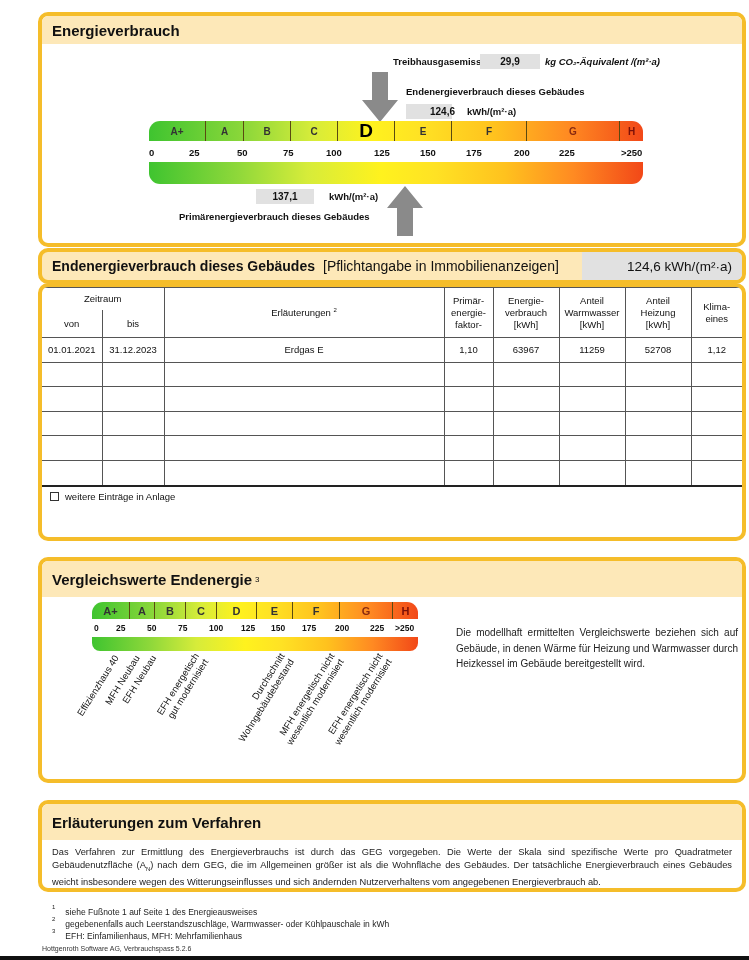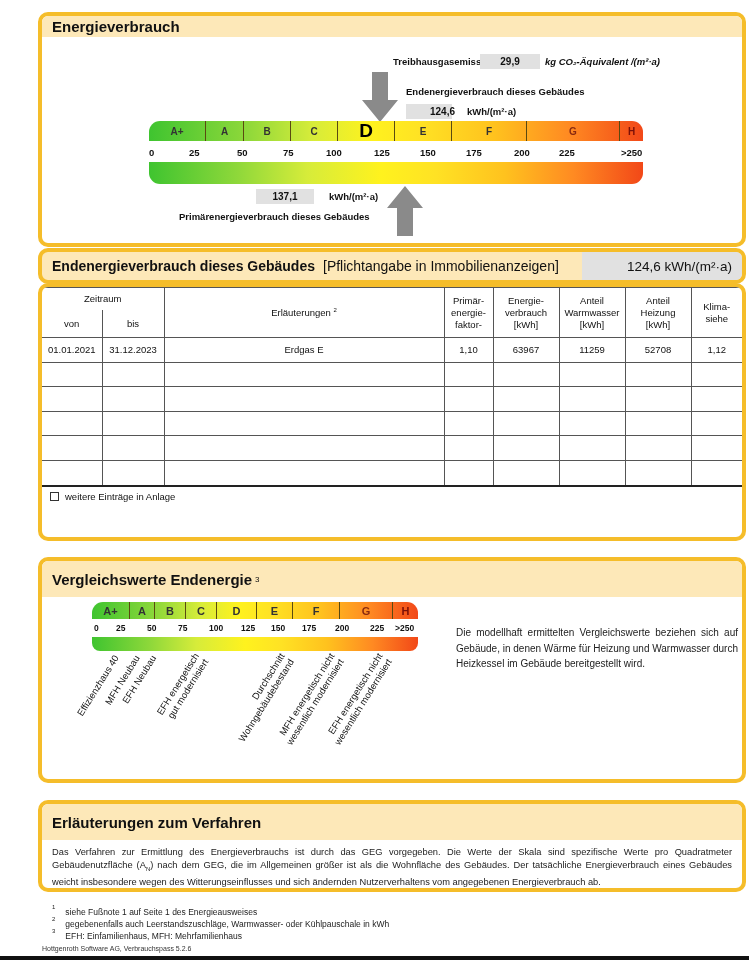--- a/index.html
+++ b/index.html
@@ -17,21 +17,21 @@
     background: #fde8b8;
     font-weight: bold;
     font-size: 15px;
     padding: 0 10px;
     display: flex;
     align-items: center;
   }
 
   
   #p1 { left: 38px; top: 12px; width: 708px; height: 235px; }
-  #p1 .panel-head { height: 21px; }
+  #p1 .panel-head { height: 28px; }
   .sm { font-size: 9.5px; font-weight: bold; position: absolute; white-space: nowrap; }
   .valbox { position: absolute; background: #e1e1e1; font-size: 10px; font-weight: bold; text-align: center; line-height: 15px; height: 15px; }
   .arrow { position: absolute; }
   .scale-top { position: absolute; height: 20px; border-radius: 11px 11px 0 0; display: flex; overflow: hidden;
      background: linear-gradient(to right, #3fc430 0%, #8fd83a 20%, #d6ec3a 33%, #fff21e 45%, #ffe224 55%, #ffc21e 70%, #ff8a22 85%, #f24818 100%); }
   .scale-top .cls { height: 100%; border-right: 1px solid #5a4a10; display: flex; align-items: center; justify-content: center; font-size: 10px; font-weight: bold; color: #333; }
   .scale-top .cls:last-child { border-right: none; }
   .scale-ticks { position: absolute; height: 14px; font-size: 9.5px; font-weight: bold; }
   .scale-ticks span { position: absolute; top: 0; }
   .scale-bottom { position: absolute; height: 22px; border-radius: 0 0 11px 11px;
@@ -158,21 +158,21 @@
       <th rowspan="2" style="white-space:pre-line;line-height:12px;">Energie-
 verbrauch
 [kWh]</th>
       <th rowspan="2" style="white-space:pre-line;line-height:12px;">Anteil
 Warmwasser
 [kWh]</th>
       <th rowspan="2" style="white-space:pre-line;line-height:12px;">Anteil
 Heizung
 [kWh]</th>
       <th rowspan="2" style="white-space:pre-line;line-height:12px;">Klima-
-siehe</th>
+eines</th>
     </tr>
     <tr>
       <th style="height:28px;border-top:none;border-right:none;">von</th>
       <th style="height:28px;border-top:none;">bis</th>
     </tr>
     <tr>
       <td>01.01.2021</td>
       <td>31.12.2023</td>
       <td>Erdgas E</td>
       <td>1,10</td>

